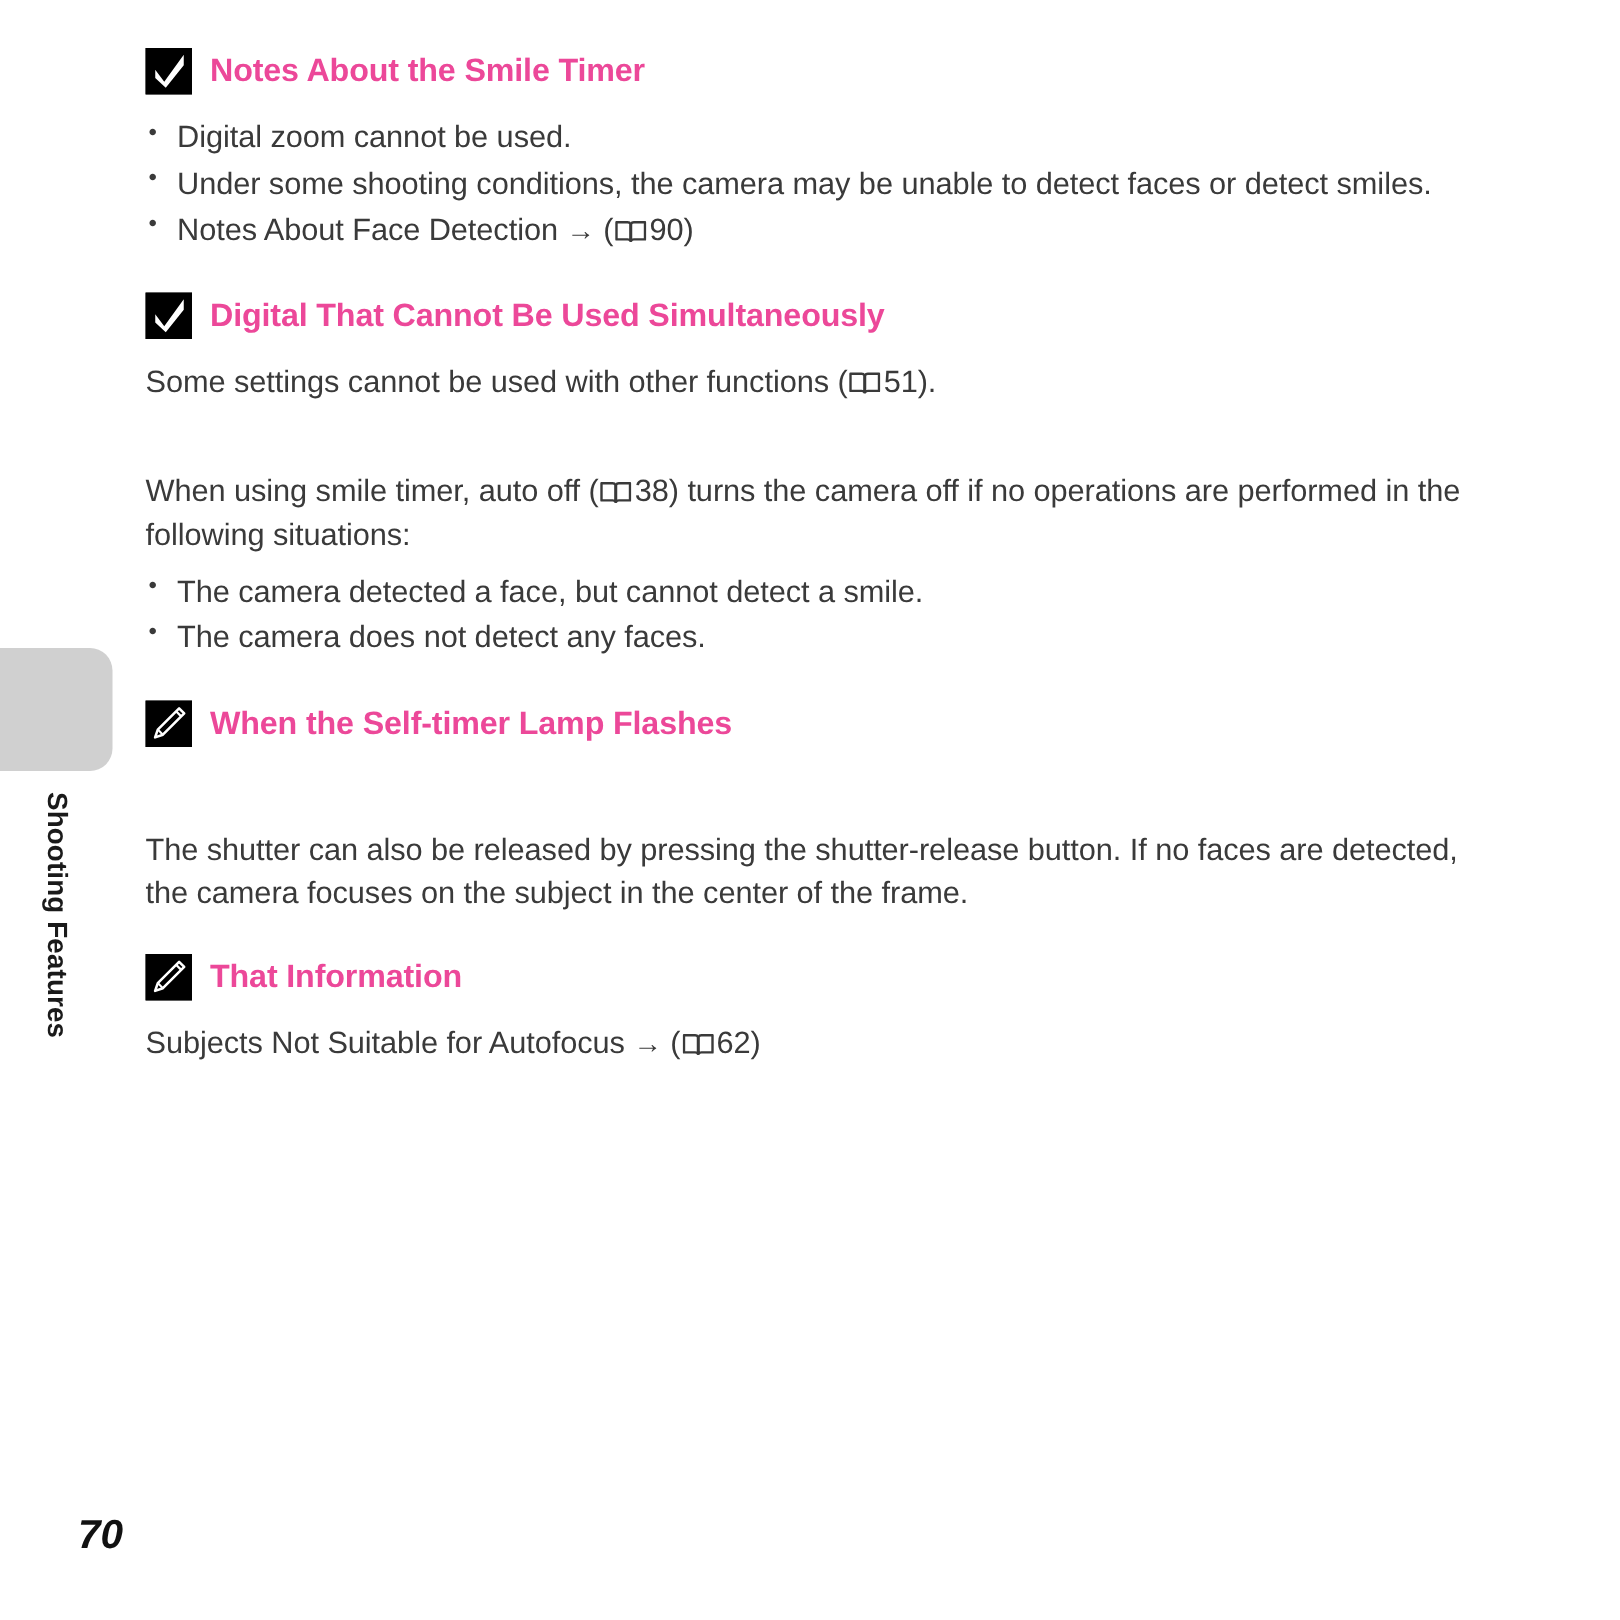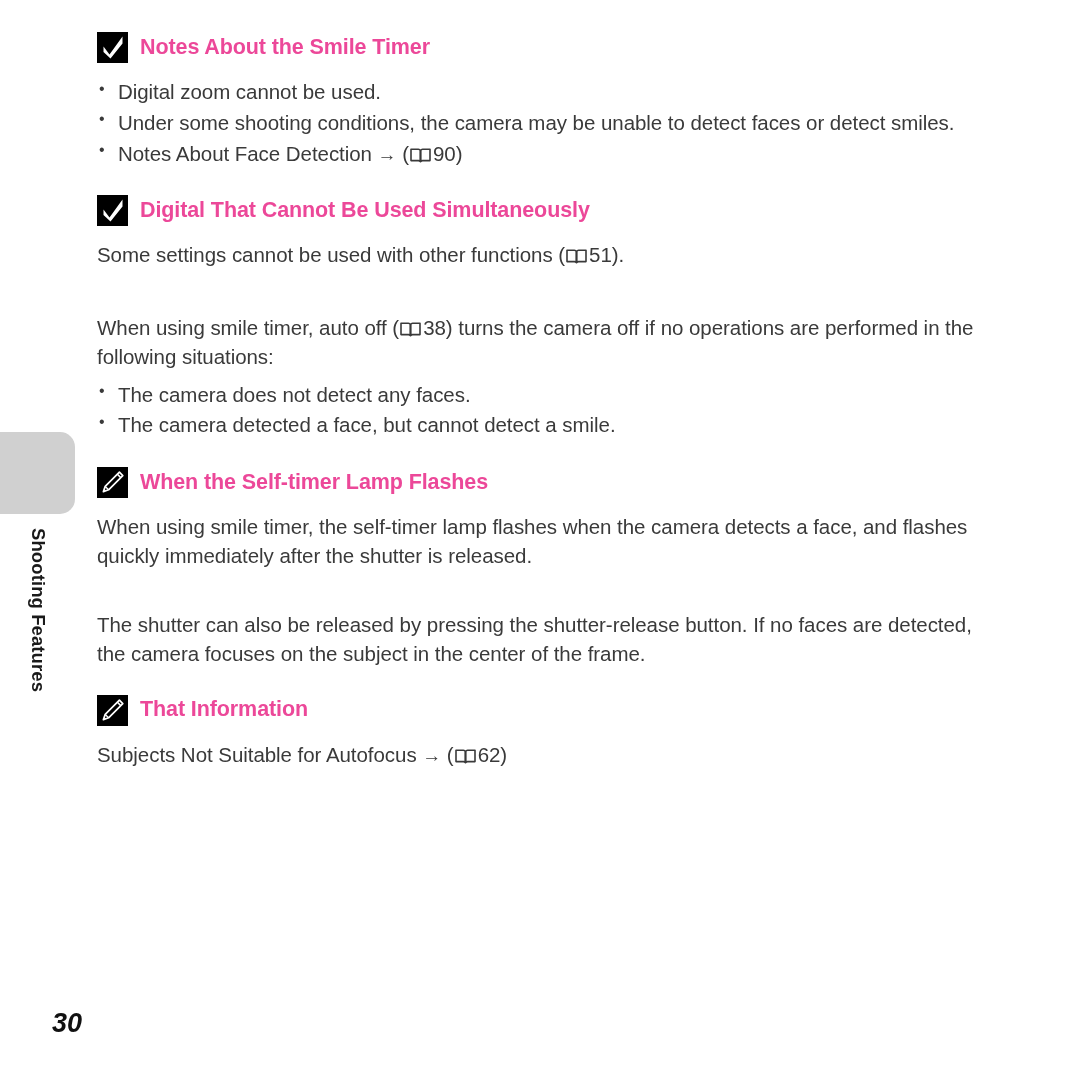--- a/index.html
+++ b/index.html
@@ -199,41 +199,40 @@
     <div class="sp-5"></div>
 
     <div class="section">
       <div class="sp-2"></div>
       <p class="para"><span>When using smile timer, auto off (</span><span class="ref-icon"><svg viewBox="0 0 21 17" width="21" height="17">
               <path d="M1 2.2 h7.4 q1.4 0 1.9 1.1 v11.3 q-0.5 -1.0 -1.9 -1.0 h-7.4 z M20 2.2 h-7.4 q-1.4 0 -1.9 1.1 v11.3 q0.5 -1.0 1.9 -1.0 h7.4 z" fill="none" stroke="#3a3a3a" stroke-width="1.6" stroke-linejoin="round"></path>
               <line x1="10.5" y1="3.6" x2="10.5" y2="14.0" stroke="#3a3a3a" stroke-width="1.4"></line>
             </svg></span><span>38</span><span>) turns the camera off if no operations are performed in the following situations:</span></p>
       <div class="sp-1"></div>
       <ul class="bullets">
+        <li><span>The camera detected a face, but cannot detect a smile.</span></li>
         <li><span>The camera does not detect any faces.</span></li>
-        <li><span>The camera detected a face, but cannot detect a smile.</span></li>
       </ul>
     </div>
 
     <div class="sp-4"></div>
 
     <div class="section">
       <div class="heading">
         <span class="heading-icon">
           <svg viewBox="0 0 31 31" width="31" height="31">
             <rect x="0" y="0" width="31" height="31" fill="#000000"></rect>
             <path d="M22.4 5.2 L25.8 8.6 L11.6 22.8 L6.4 24.6 L8.2 19.4 Z" fill="none" stroke="#ffffff" stroke-width="1.7" stroke-linejoin="round"></path>
             <line x1="20.4" y1="7.2" x2="23.8" y2="10.6" stroke="#ffffff" stroke-width="1.5"></line>
             <line x1="8.2" y1="19.4" x2="11.6" y2="22.8" stroke="#ffffff" stroke-width="1.4"></line>
           </svg>
         </span>
         <span class="heading-text">When the Self-timer Lamp Flashes</span>
       </div>
       <div class="sp-2"></div>
-      <p class="para">When using smile timer, the self-timer lamp flashes when the camera detects a face, and flashes quickly immediately after the shutter is released.</p>
     </div>
 
     <div class="sp-4"></div>
 
     <div class="section">
       <div class="sp-2"></div>
       <p class="para">The shutter can also be released by pressing the shutter-release button. If no faces are detected, the camera focuses on the subject in the center of the frame.</p>
     </div>
 
     <div class="sp-4"></div>
@@ -252,15 +251,15 @@
       </div>
       <div class="sp-2"></div>
       <p class="para"><span>Subjects Not Suitable for Autofocus </span><span class="arrow">→</span><span> (</span><span class="ref-icon"><svg viewBox="0 0 21 17" width="21" height="17">
               <path d="M1 2.2 h7.4 q1.4 0 1.9 1.1 v11.3 q-0.5 -1.0 -1.9 -1.0 h-7.4 z M20 2.2 h-7.4 q-1.4 0 -1.9 1.1 v11.3 q0.5 -1.0 1.9 -1.0 h7.4 z" fill="none" stroke="#3a3a3a" stroke-width="1.6" stroke-linejoin="round"></path>
               <line x1="10.5" y1="3.6" x2="10.5" y2="14.0" stroke="#3a3a3a" stroke-width="1.4"></line>
             </svg></span><span>62</span><span>)</span></p>
     </div>
 
   </div>
 
-  <div class="page-number">30</div>
+  <div class="page-number">70</div>
 
 </div>
 
 </body></html>

